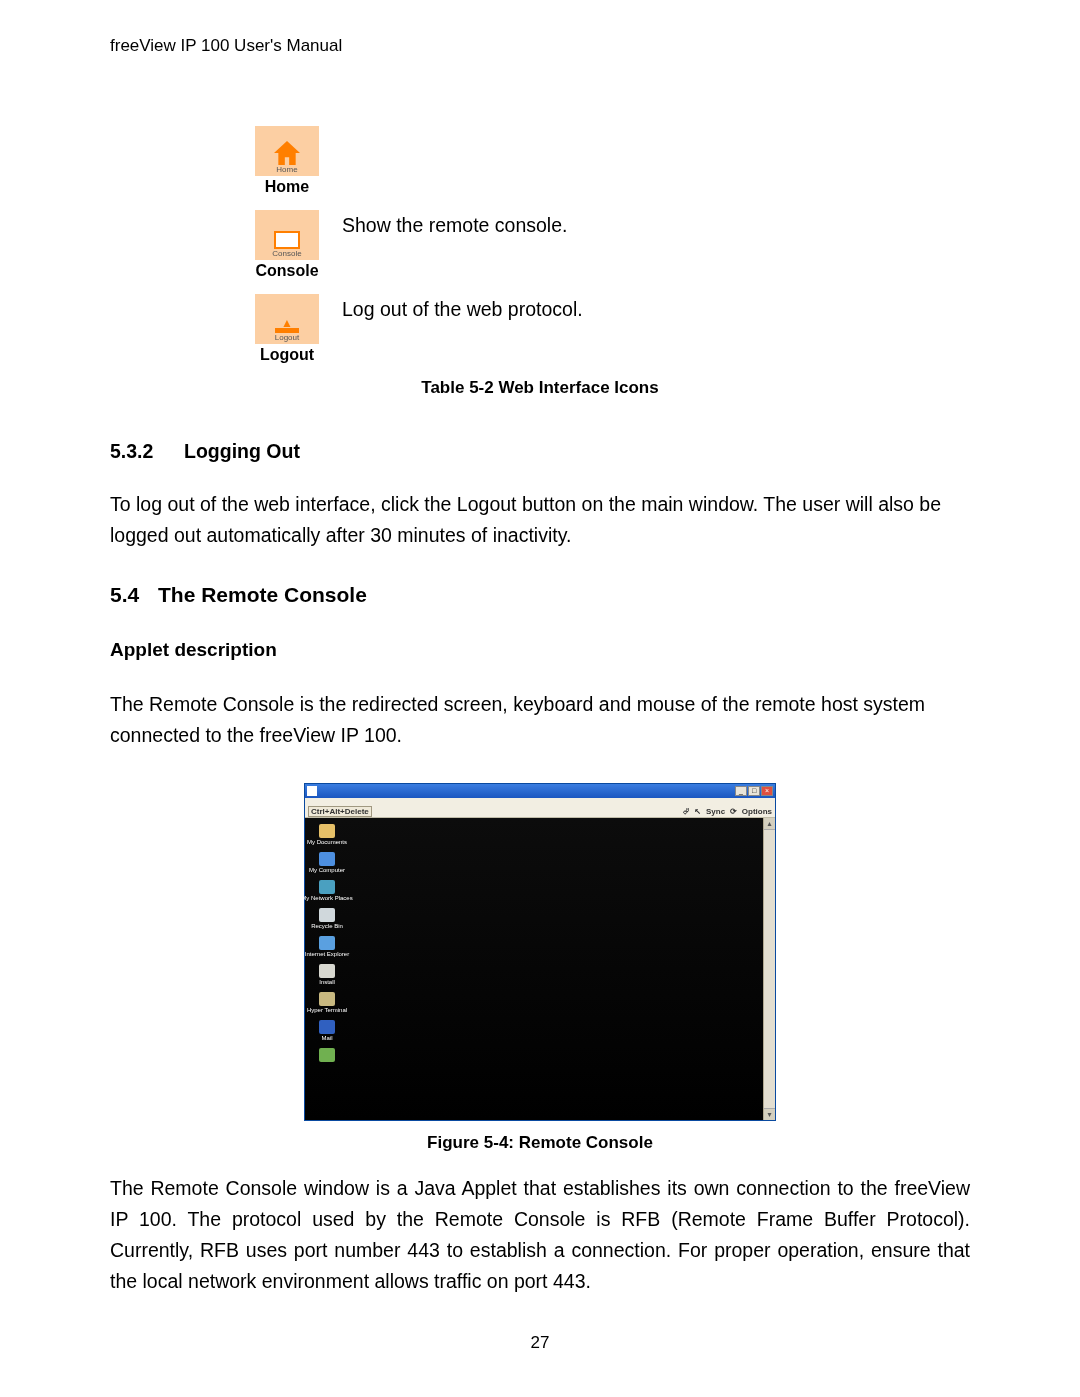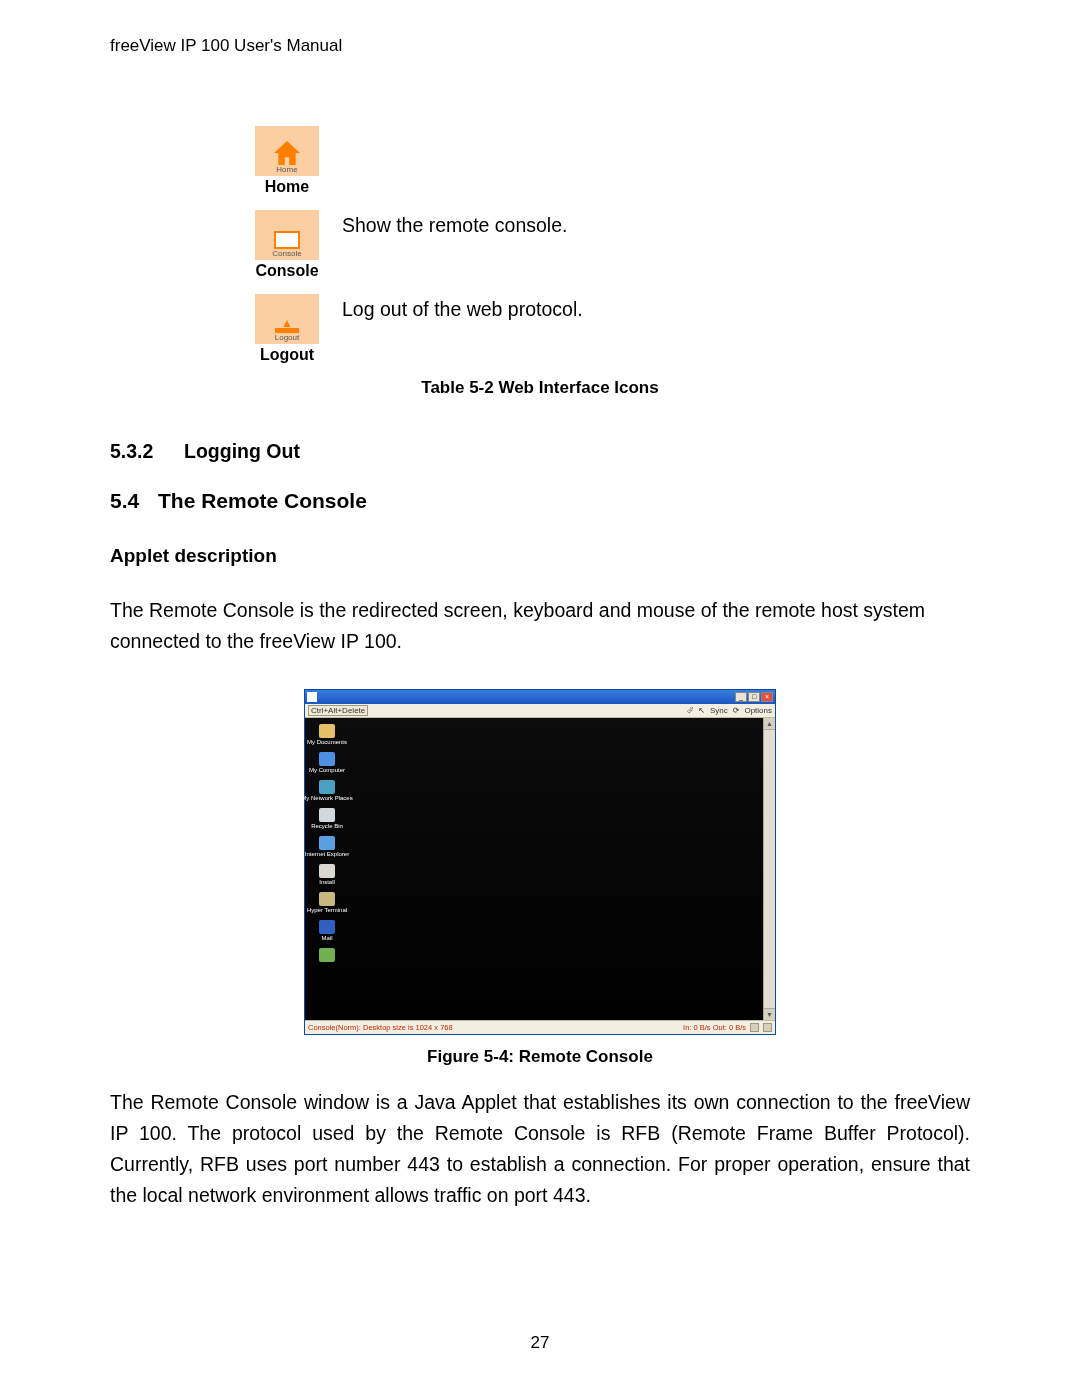--- a/index.html
+++ b/index.html
@@ -132,29 +132,30 @@
     align-items:center;
     padding: 0 2px;
   }
   .rc-ticon {
     width:10px;height:10px;background:#fff;
   }
   .rc-tbtns { display:flex; gap:1px; }
   .rc-tbtn { width:12px;height:10px;background:#e9e4d9;border:1px solid #888;font-size:7px;line-height:7px;text-align:center;}
   .rc-tbtn.red { background:#e05040;color:#fff;}
   .rc-toolbar {
-    height: 14px;
+    height: 20px;
     background:#f2eee2;
     border-bottom:1px solid #c0bca8;
     display:flex;
     justify-content:space-between;
-    align-items:center;
+    align-items:flex-end;
     font-size:8px;
     color:#333;
     padding:0 3px;
+    font-weight:bold;
   }
   .rc-toolbar .left-btn{
     border:1px solid #a09880;
     background:#efe9d8;
     padding:0 2px;
   }
   .rc-toolbar .right { display:flex; gap:5px; }
   .rc-body {
     display:flex;
     height: 302px;
@@ -264,20 +265,21 @@
       </div>
       <div class="desc-cell">Log out of the web protocol.</div>
     </div>
   </div>
 
   <div class="table-caption">Table 5-2 Web Interface Icons</div>
 
   <div class="h3">
     <span class="num">5.3.2</span><span>Logging Out</span>
   </div>
+  <div class="body-text">To log out of the web interface, click the Logout button on the main window. The user will also be logged out automatically after 30 minutes of inactivity.</div>
 
   <div class="h2">
     <span class="num">5.4</span><span>The Remote Console</span>
   </div>
   <div class="h4">Applet description</div>
   <div class="body-text">The Remote Console is the redirected screen, keyboard and mouse of the remote host system connected to the freeView IP 100.</div>
 
   <div class="figure-wrap">
     <div class="rc-window">
       <div class="rc-titlebar">
@@ -335,28 +337,20 @@
             <div class="rc-icon">
               <div class="box" style="background: rgb(112, 176, 80);"></div>
               <div class="lbl"></div>
             </div>
           </div>
         <div class="rc-scrollbar">
           <div class="rc-sbbtn">▴</div>
           <div class="rc-sbbtn" style="border-top:1px solid #aaa;border-bottom:none;">▾</div>
         </div>
       </div>
-      <div class="rc-statusbar">
-        <span>Console(Norm): Desktop size is 1024 x 768</span>
-        <span class="r">
-          <span>In: 0 B/s Out: 0 B/s</span>
-          <span class="chip"></span>
-          <span class="chip"></span>
-        </span>
-      </div>
     </div>
     <div class="figure-caption">Figure 5-4: Remote Console</div>
   </div>
 
   <div class="body-text justify">The Remote Console window is a Java Applet that establishes its own connection to the freeView IP 100. The protocol used by the Remote Console is RFB (Remote Frame Buffer Protocol). Currently, RFB uses port number 443 to establish a connection. For proper operation, ensure that the local network environment allows traffic on port 443.</div>
 
 </div>
 
 <div class="page-number">27</div>
 

